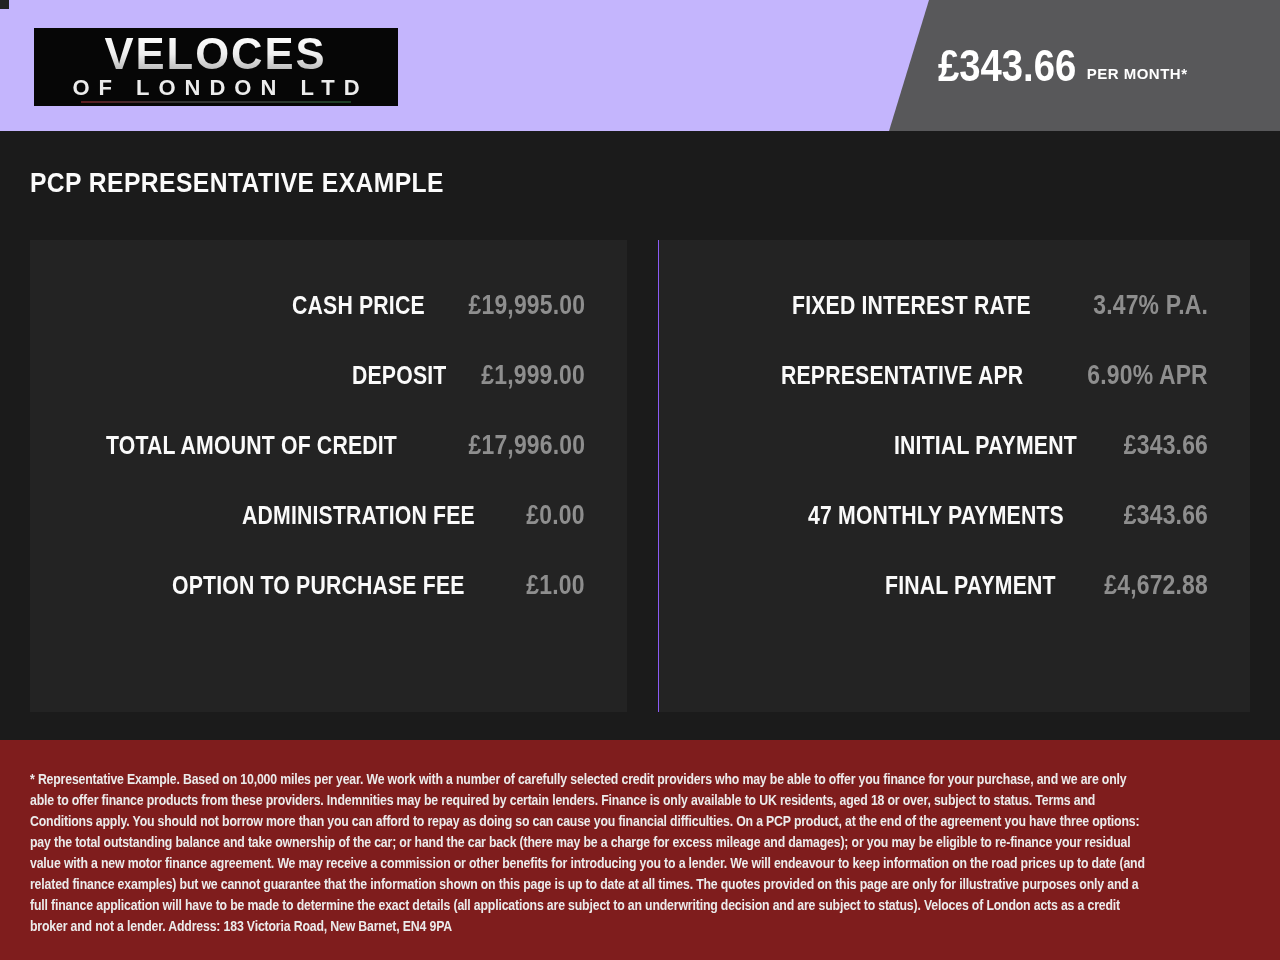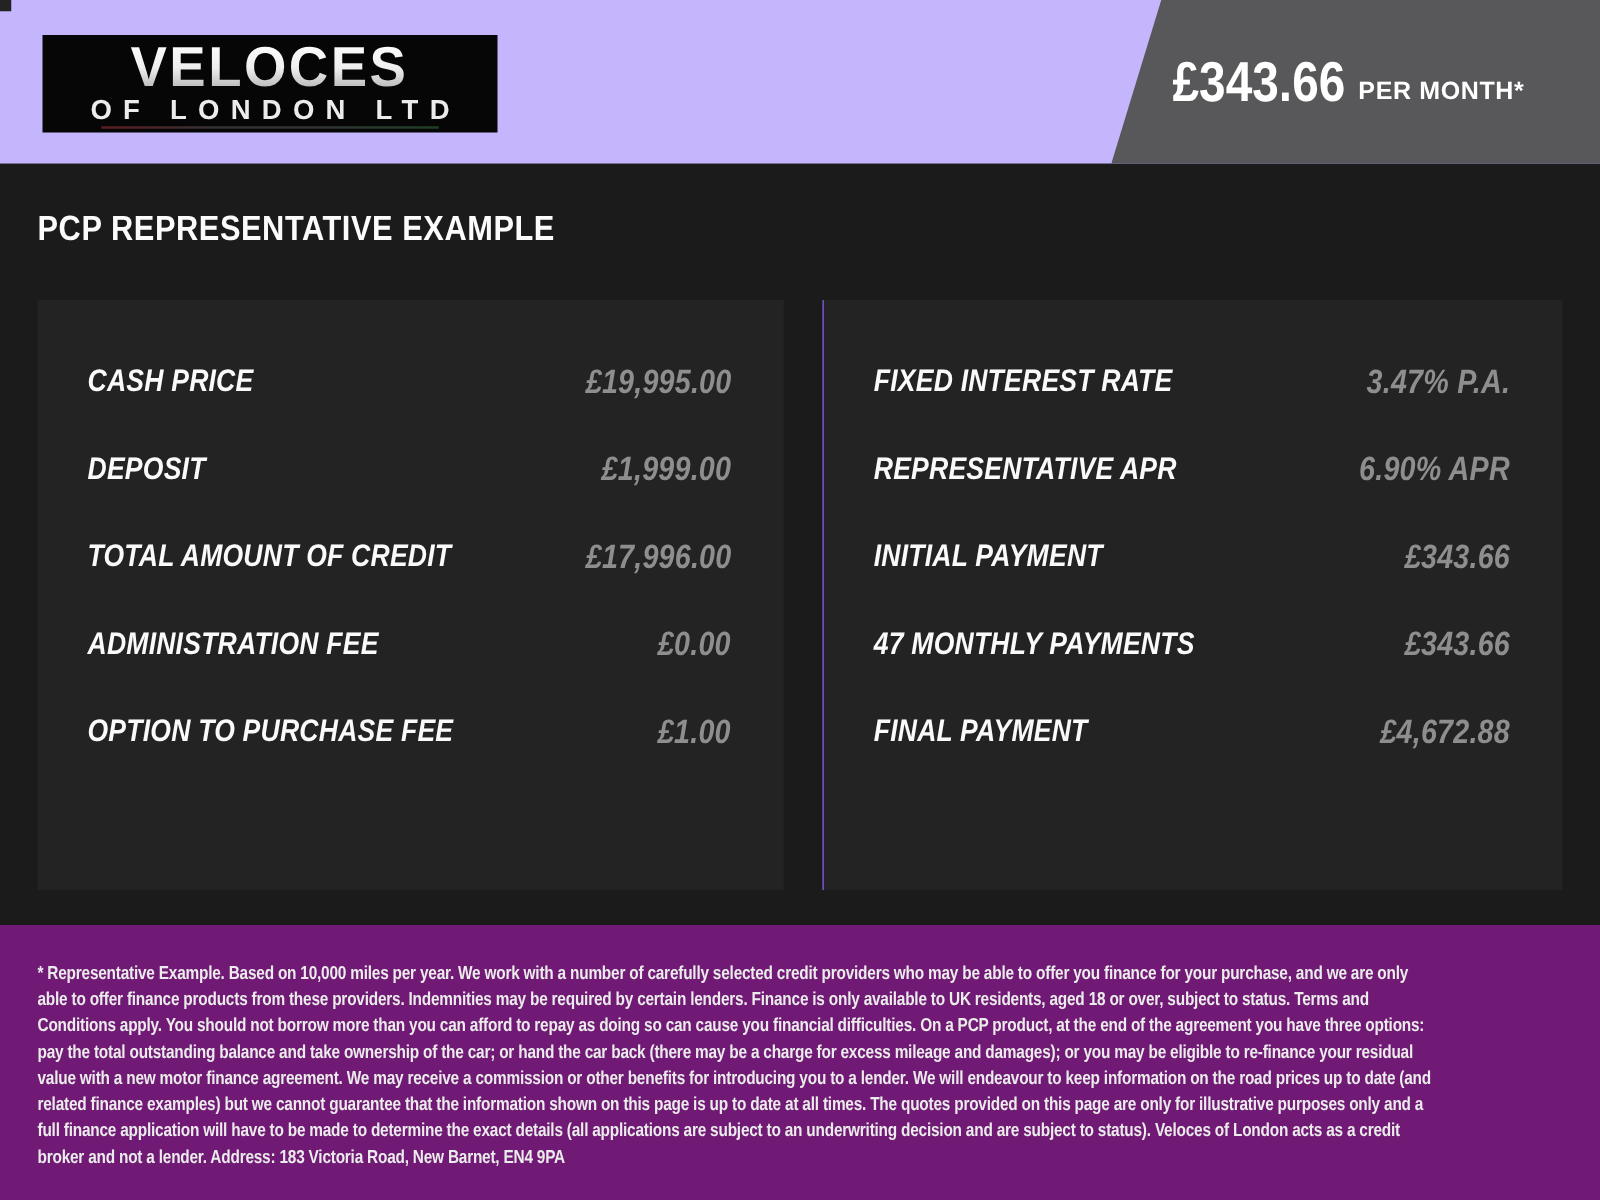--- a/index.html
+++ b/index.html
@@ -56,21 +56,21 @@
     clip-path: polygon(69px 0, 420px 0, 420px 131px, 29px 131px);
     display: flex; align-items: center;
     padding-left: 78px;
   }
   .price-amount {
     font-size: 45px; font-weight: 700; color: #ffffff;
     transform: scaleX(0.85); transform-origin: 0 50%;
     letter-spacing: 0px; white-space: nowrap;
   }
   .price-period {
-    font-size: 20px; font-weight: 700; color: #ffffff;
+    font-size: 15px; font-weight: 700; color: #ffffff;
     letter-spacing: 0.5px; white-space: nowrap;
     position: relative; top: 8px; margin-left: -14px;
   }
 
   
   .main {
     position: absolute; left: 0; top: 131px;
     width: 1280px; height: 609px;
     background: #1b1b1b;
   }
@@ -82,40 +82,39 @@
   }
   .panel {
     position: absolute; top: 109px; height: 472px;
     background: #232323;
     padding-top: 30px;
   }
   .panel-left  { left: 30px;  width: 597px; }
   .panel-right { left: 658px; width: 592px; border-left: 1px solid #8b5cf6; }
   .finance-row {
     height: 70px;
-    display: flex; justify-content: space-between; align-items: center;
+    display: flex; justify-content: flex-end; align-items: center;
     padding: 0 42px 0 40px;
-    font-style: italic;
   }
   .finance-label {
     font-size: 25px; font-weight: 700; color: #fafafa;
     transform: scaleX(0.85); transform-origin: 0 50%;
     white-space: nowrap; letter-spacing: 0.2px;
   }
   .finance-value {
     font-size: 27px; font-weight: 600; color: #8e8e8e;
     transform: scaleX(0.85); transform-origin: 100% 50%;
     white-space: nowrap; letter-spacing: 0.2px;
   }
 
   
   .disclaimer {
     position: absolute; left: 0; top: 740px;
     width: 1280px; height: 220px;
-    background: #701a75;
+    background: #7f1d1d;
     padding: 28px 0 0 30px;
     overflow: hidden;
   }
   .disclaimer-text {
     width: 1370px;
     transform: scaleX(0.82); transform-origin: 0 0;
     font-size: 15px; font-weight: 700; color: #ebebeb;
     line-height: 21px; letter-spacing: -0.2px;
   }
 </style>

